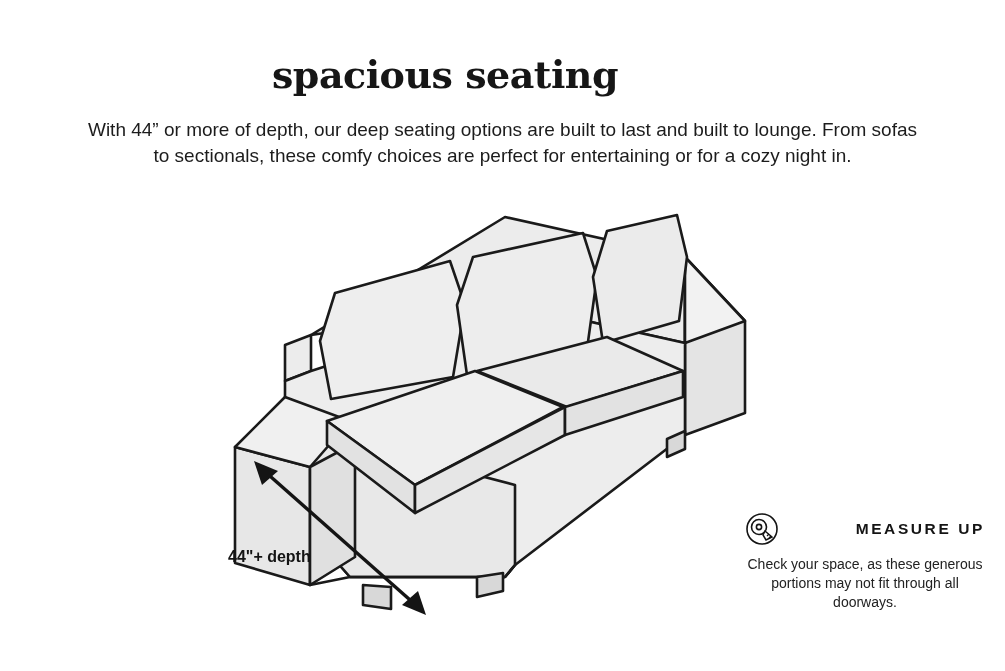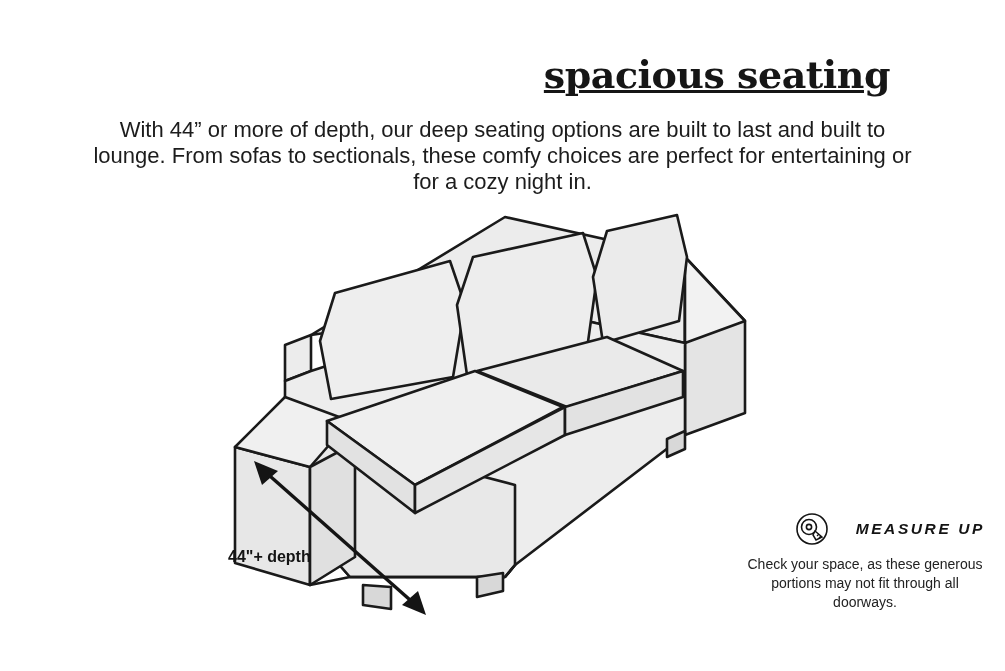--- a/index.html
+++ b/index.html
@@ -16,35 +16,34 @@
     width: 1005px;
     height: 671px;
     background: #ffffff;
     overflow: hidden;
   }
   .headline {
     position: absolute;
     top: 52px;
     left: 0;
     width: 890px;
-    text-align: right;
+    text-align: center;
     font-size: 38px;
     font-weight: bold;
     letter-spacing: -0.5px;
     color: #161616;
     font-family: "DejaVu Serif", "Liberation Serif", serif;
-    text-decoration: underline;
   }
   .subcopy {
     position: absolute;
     top: 117px;
     left: 85px;
     width: 835px;
     text-align: center;
-    font-size: 22px;
+    font-size: 19px;
     line-height: 26px;
     color: #1c1c1c;
   }
   .illustration {
     position: absolute;
     top: 185px;
     left: 215px;
     width: 580px;
     height: 440px;
   }
@@ -59,24 +58,23 @@
   .measure-block {
     position: absolute;
     left: 745px;
     top: 512px;
     width: 240px;
     text-align: center;
   }
   .measure-head {
     display: flex;
     align-items: center;
-    justify-content: flex-end;
+    justify-content: space-between;
     gap: 27px;
     margin-bottom: 9px;
-    font-style: italic;
   }
   .measure-title {
     font-size: 15.5px;
     font-weight: bold;
     letter-spacing: 2.6px;
     color: #141414;
   }
   .measure-note {
     font-size: 14px;
     line-height: 19px;

